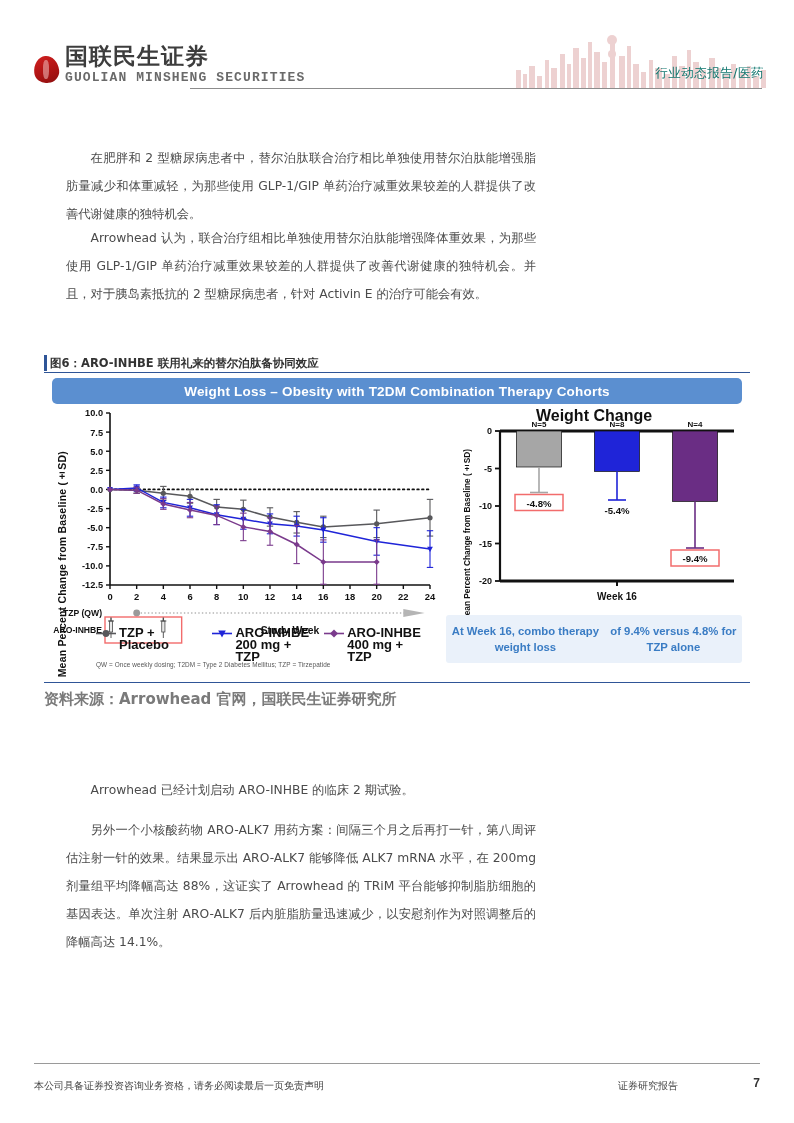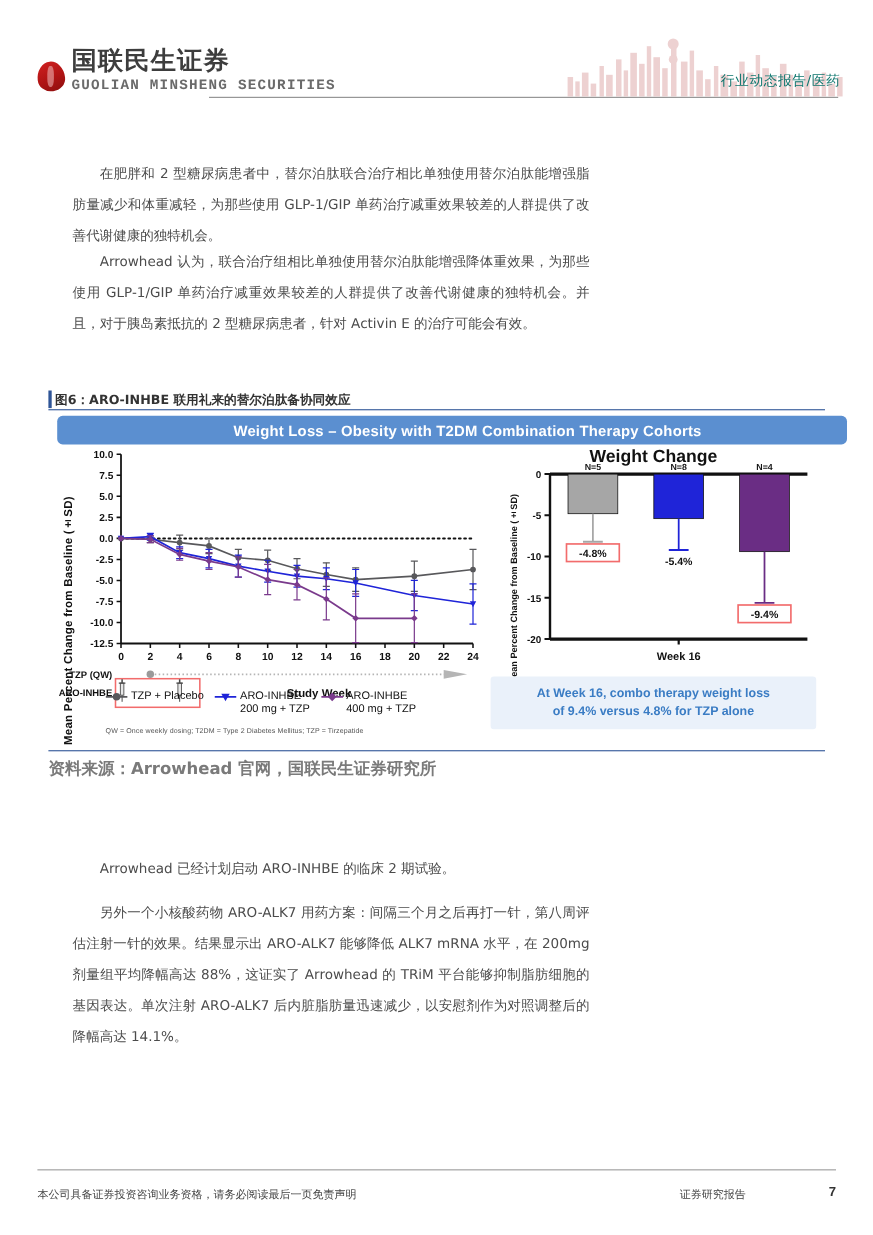--- a/index.html
+++ b/index.html
@@ -140,21 +140,20 @@
     width: 690px; height: 26px;
     background: #5b8fd0;
     border-radius: 5px;
     color: #fff;
     font-size: 13.5px;
     font-weight: bold;
     display: flex;
     align-items: center;
     justify-content: center;
     letter-spacing: .2px;
-    padding-left: 28px;
   }
 
   
   .linechart {
     position: absolute;
     left: 4px; top: 28px;
     width: 390px; height: 285px;
   }
   .ylab-left {
     position: absolute;
@@ -171,22 +170,22 @@
   }
 
   
   .legend {
     position: absolute;
     left: 52px; top: 252px;
     width: 330px;
     display: flex;
     gap: 10px;
     align-items: flex-start;
-    font-size: 10px;
-    font-weight: normal;
+    font-size: 13px;
+    font-weight: bold;
     color: #111;
   }
   .legend-item { display: flex; align-items: flex-start; gap: 3px; }
   .legend-item .lab { line-height: 12px; }
   .lg-mark { width: 20px; height: 11px; flex: 0 0 20px; margin-top: 1px; }
   .fignote {
     position: absolute;
     left: 52px; top: 286px;
     font-size: 6.4px;
     color: #555;
@@ -220,21 +219,21 @@
     text-align: center;
     line-height: 10px;
   }
   .callout {
     position: absolute;
     left: 4px; top: 212px;
     width: 296px; height: 48px;
     background: #eaf1fa;
     border-radius: 3px;
     display: flex;
-    flex-direction: column;
+    flex-direction: row;
     align-items: center;
     justify-content: center;
     color: #3a7cc4;
     font-size: 11.3px;
     font-weight: bold;
     line-height: 16px;
     text-align: center;
   }
   .fig-bottom-rule {
     position: absolute;

